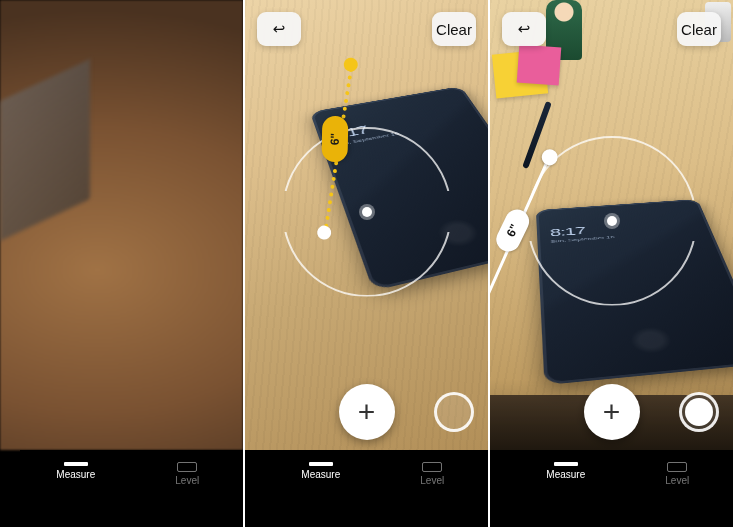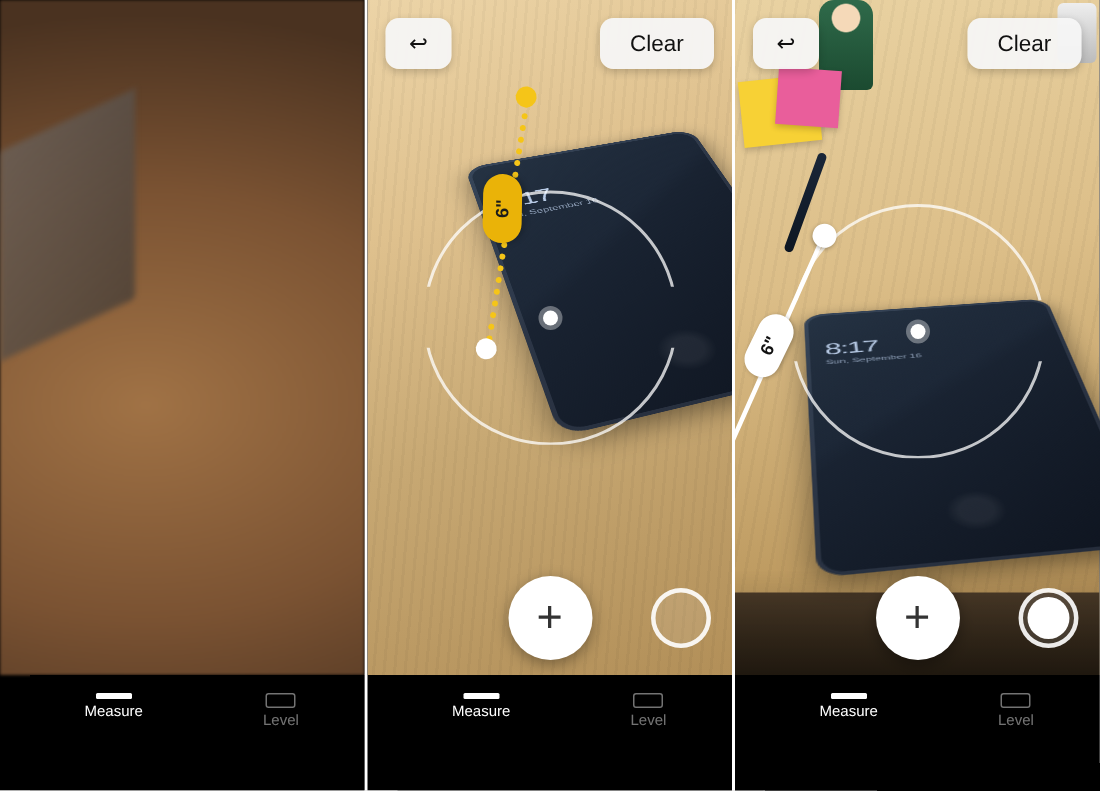--- a/index.html
+++ b/index.html
@@ -251,21 +251,21 @@
       border-radius: 9px;
       height: 34px;
       display: flex; align-items: center; justify-content: center;
       font-size: 15px;
       color: #111;
       box-shadow: 0 2px 6px rgba(0,0,0,0.2);
       cursor: pointer;
       border: none;
     }
     .pill-undo { width: 44px; }
-    .pill-clear { width: 76px; }
+    .pill-clear { width: 44px; }
 
     
     .bot-ctrls {
       position: absolute;
       left: 0; right: 0; bottom: 10px;
       display: flex;
       justify-content: center;
       align-items: center;
     }
     .btn-add {

